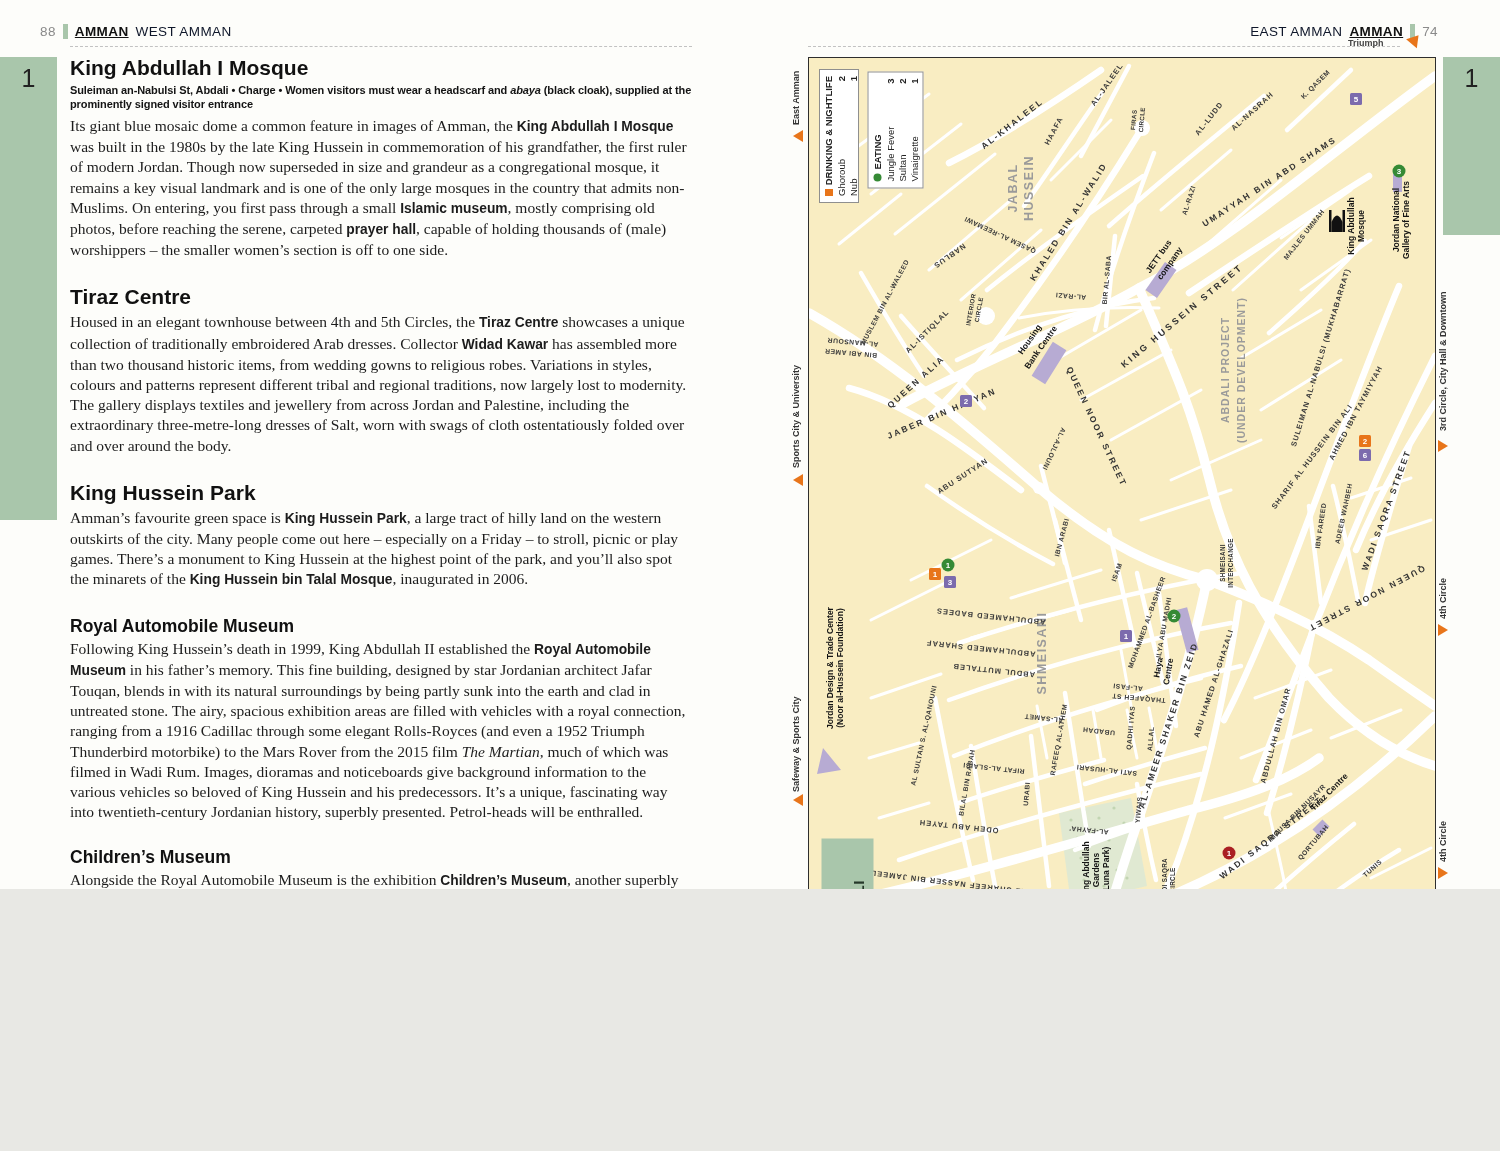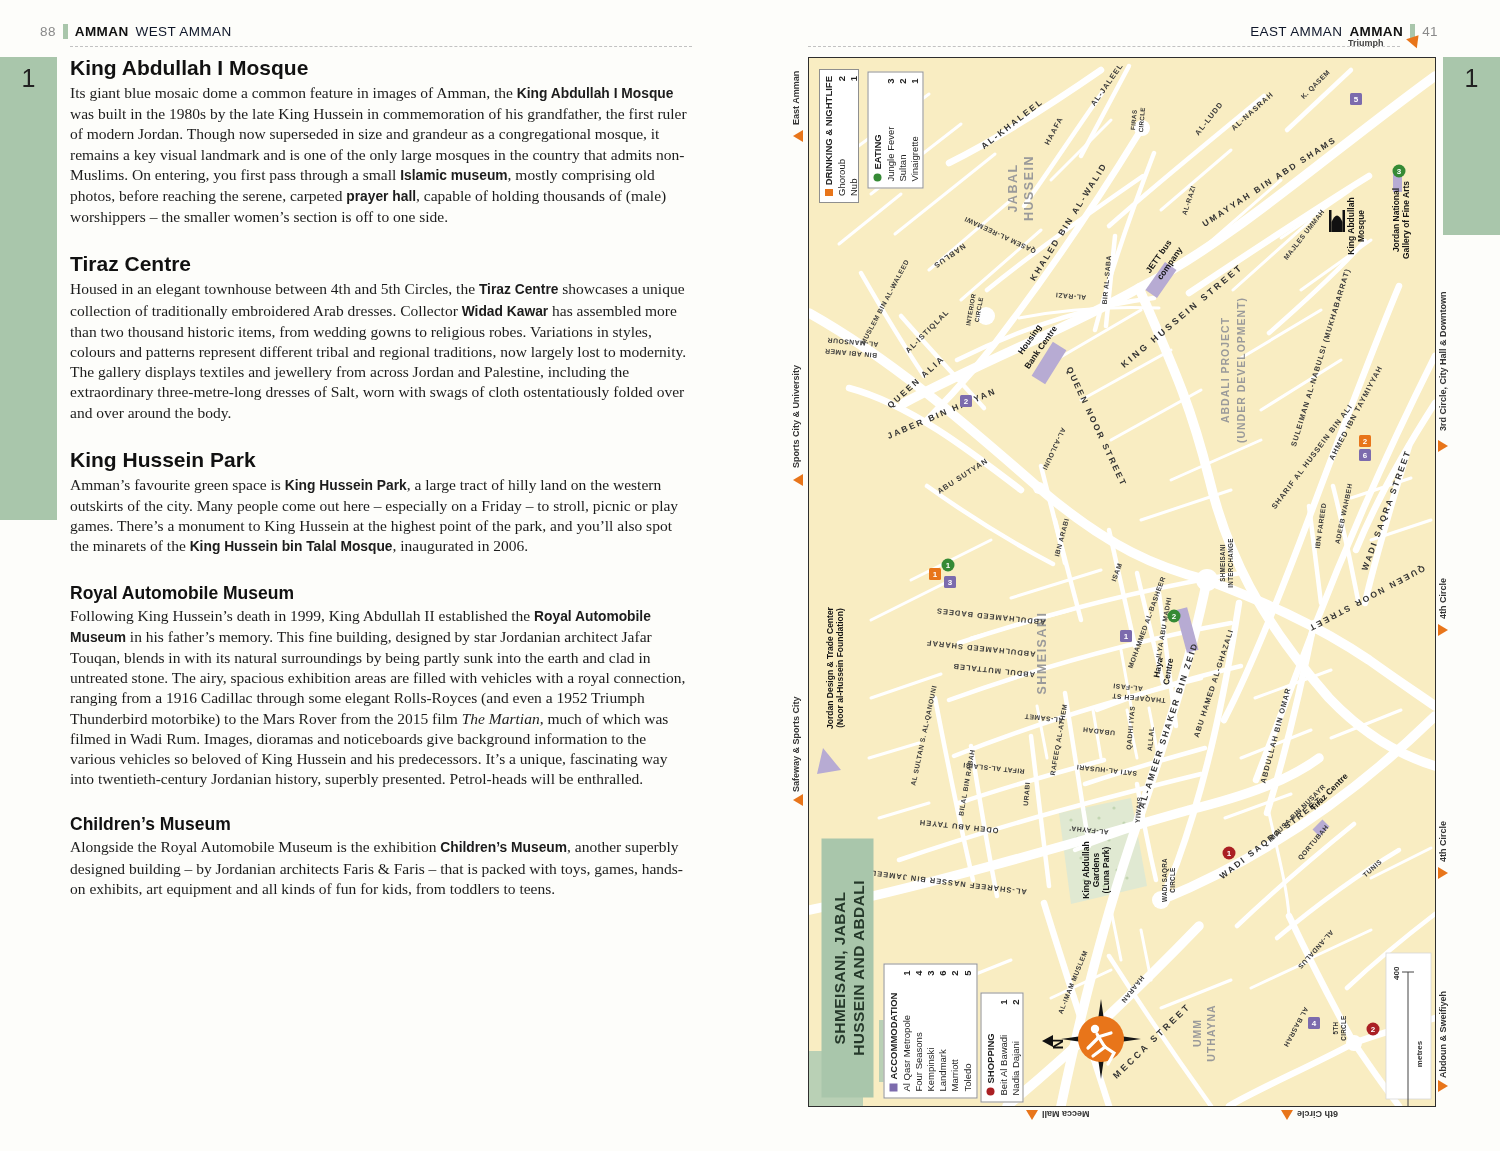--- a/index.html
+++ b/index.html
@@ -1,22 +1,22 @@
 <!DOCTYPE html>
 <html><head>
 <meta charset="utf-8">
 <style>
   html,body{margin:0;padding:0;background:#e8e8e4;}
-  .canvas{position:relative;width:1500px;height:1151px;background:#fdfdfa;overflow:hidden;
+  .canvas{position:relative;width:1500px;height:889px;background:#fdfdfa;overflow:hidden;
           font-family:"Liberation Sans",sans-serif;}
   
   .pg-head{position:absolute;top:24px;font-size:13.5px;letter-spacing:.4px;display:flex;align-items:center;gap:7px;}
   .pg-head .num{color:#8a8a8a;}
   .pg-head .bar{width:5px;height:15px;background:#a9c6ab;display:inline-block;}
-  .pg-head .strong{font-weight:700;color:#111;}
+  .pg-head .strong{font-weight:700;color:#111;text-decoration:underline;}
   .pg-head .light{color:#0f172a;}
   .dashrule{position:absolute;top:46px;border-top:1.5px dashed #c2c2c2;}
   
   .tab{position:absolute;background:#a9c6ab;color:#222;}
   .tab .n{display:block;text-align:center;font-size:25px;margin-top:7px;font-family:"Liberation Sans",sans-serif;}
   
   .content{position:absolute;left:70px;top:56px;width:622px;color:#1a1a1a;}
   .article{margin-bottom:25px;}
   h1.major{font-size:21px;margin:0 0 3px 0;font-weight:700;color:#111;letter-spacing:0;}
   h2.minor{font-size:17.5px;margin:0 0 2px 0;font-weight:700;color:#111;}
@@ -70,35 +70,36 @@
     <span class="bar"></span>
     <span class="strong">AMMAN</span>
     <span class="light">WEST AMMAN</span>
   </div>
   <div class="dashrule" style="left:70px;width:622px;"></div>
 
   <div class="pg-head" style="left:1150px;width:288px;justify-content:flex-end;">
     <span class="light">EAST AMMAN</span>
     <span class="strong">AMMAN</span>
     <span class="bar"></span>
-    <span class="num">41</span>
+    <span class="num">74</span>
   </div>
   <div class="dashrule" style="left:808px;width:592px;"></div>
 
   <div class="tab" style="left:0;top:57px;width:57px;height:463px;">
     <span class="n">1</span>
   </div>
   <div class="tab" style="left:1443px;top:57px;width:57px;height:178px;">
     <span class="n">1</span>
   </div>
 
   <div class="content">
 
     <div class="article">
       <h1 class="major">King Abdullah I Mosque</h1>
+      <div class="info"><span>Suleiman an-Nabulsi St, Abdali • Charge • Women visitors must wear a headscarf and </span><span class="it">abaya</span><span> (black cloak), supplied at the prominently signed visitor entrance</span></div>
       <p class="body"><span>Its giant blue mosaic dome a common feature in images of Amman, the </span><span class="b">King Abdullah I Mosque</span><span> was built in the 1980s by the late King Hussein in commemoration of his grandfather, the first ruler of modern Jordan. Though now superseded in size and grandeur as a congregational mosque, it remains a key visual landmark and is one of the only large mosques in the country that admits non-Muslims. On entering, you first pass through a small </span><span class="b">Islamic museum</span><span>, mostly comprising old photos, before reaching the serene, carpeted </span><span class="b">prayer hall</span><span>, capable of holding thousands of (male) worshippers – the smaller women’s section is off to one side.</span></p>
     </div>
 
     <div class="article">
       <h1 class="major">Tiraz Centre</h1>
       <p class="body"><span>Housed in an elegant townhouse between 4th and 5th Circles, the </span><span class="b">Tiraz Centre</span><span> showcases a unique collection of traditionally embroidered Arab dresses. Collector </span><span class="b">Widad Kawar</span><span> has assembled more than two thousand historic items, from wedding gowns to religious robes. Variations in styles, colours and patterns represent different tribal and regional traditions, now largely lost to modernity. The gallery displays textiles and jewellery from across Jordan and Palestine, including the extraordinary three-metre-long dresses of Salt, worn with swags of cloth ostentatiously folded over and over around the body.</span></p>
     </div>
 
     <div class="article">
       <h1 class="major">King Hussein Park</h1>

